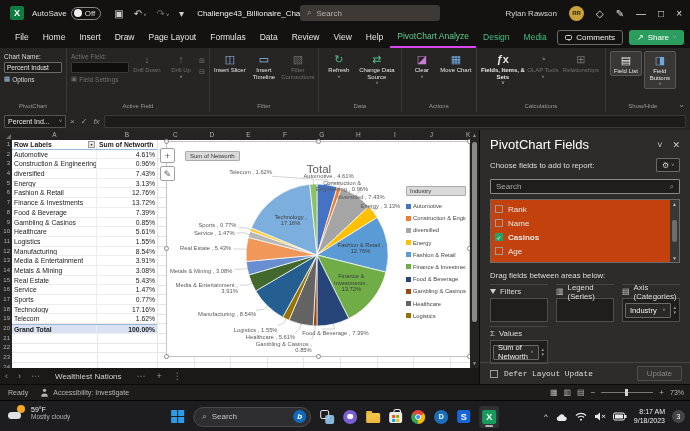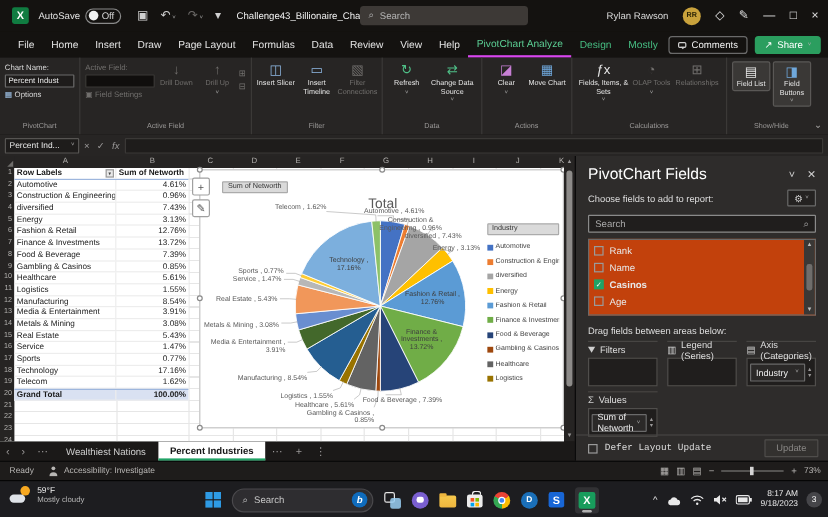--- a/index.html
+++ b/index.html
@@ -214,21 +214,21 @@
         <div class="mtab">Insert</div>
         <div class="mtab">Draw</div>
         <div class="mtab">Page Layout</div>
         <div class="mtab">Formulas</div>
         <div class="mtab">Data</div>
         <div class="mtab">Review</div>
         <div class="mtab">View</div>
         <div class="mtab">Help</div>
         <div class="mtab ctx act">PivotChart Analyze</div>
         <div class="mtab ctx">Design</div>
-        <div class="mtab ctx">Mostly</div>
+        <div class="mtab ctx">Media</div>
       </div>
     <div class="mb-right">
       <span class="comments-btn">
           <span class="bub"></span>
           <span>Comments</span>
         </span>
       <span class="share-btn">
           <span>↗</span>
           <span>Share</span>
           <span class="caret">˅</span>
@@ -322,21 +322,21 @@
         <div class="rbtn">
             <span class="icn" style="color:#6fa8dc;">▦</span>
             <span>Move Chart</span>
           </div>
       </div>
       <div class="rgroup-label">Actions</div>
     </div>
 
     <div class="rgroup">
       <div class="rgroup-body">
-        <div class="rbtn" style="width:44px;">
+        <div class="rbtn" style="width:44px;font-weight:bold;">
             <span class="icn">ƒx</span>
             <span>Fields, Items, &amp; Sets</span>
             <span class="caret">˅</span>
           </div>
         <div class="rbtn dis">
             <span class="icn">◔</span>
             <span>OLAP Tools</span>
             <span class="caret">˅</span>
           </div>
         <div class="rbtn dis" style="width:40px;">
@@ -637,21 +637,20 @@
     <div class="vs-thumb"></div>
     <span class="vs-ar" style="margin-top:auto;">▼</span>
   </div>
 
   <div class="tabsbar">
     <span class="tb-nav">‹</span>
     <span class="tb-nav">›</span>
     <span class="tb-nav">⋯</span>
     <div style="display:flex;">
         <div class="sheettab">Wealthiest Nations</div>
-        <div class="sheettab on">Percent Industries</div>
       </div>
     <span class="tb-nav">⋯</span>
     <span class="tb-plus">+</span>
     <span class="tb-nav">⋮</span>
   </div>
 
   <div class="panel">
     <div class="p-title">
       <span class="t">PivotChart Fields</span>
       <span class="ic">

